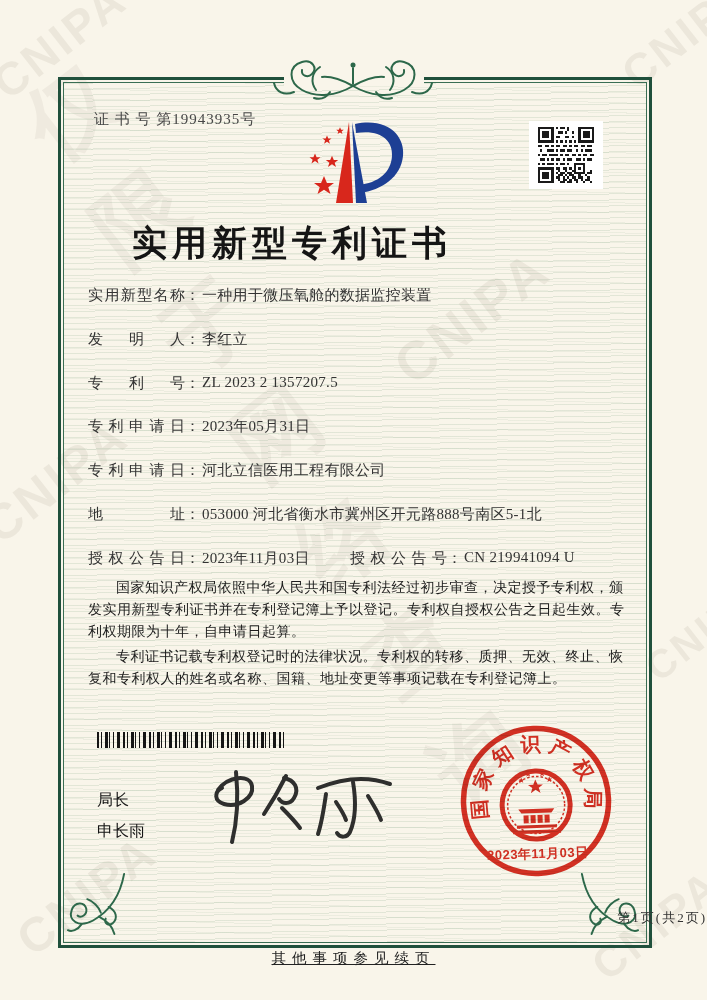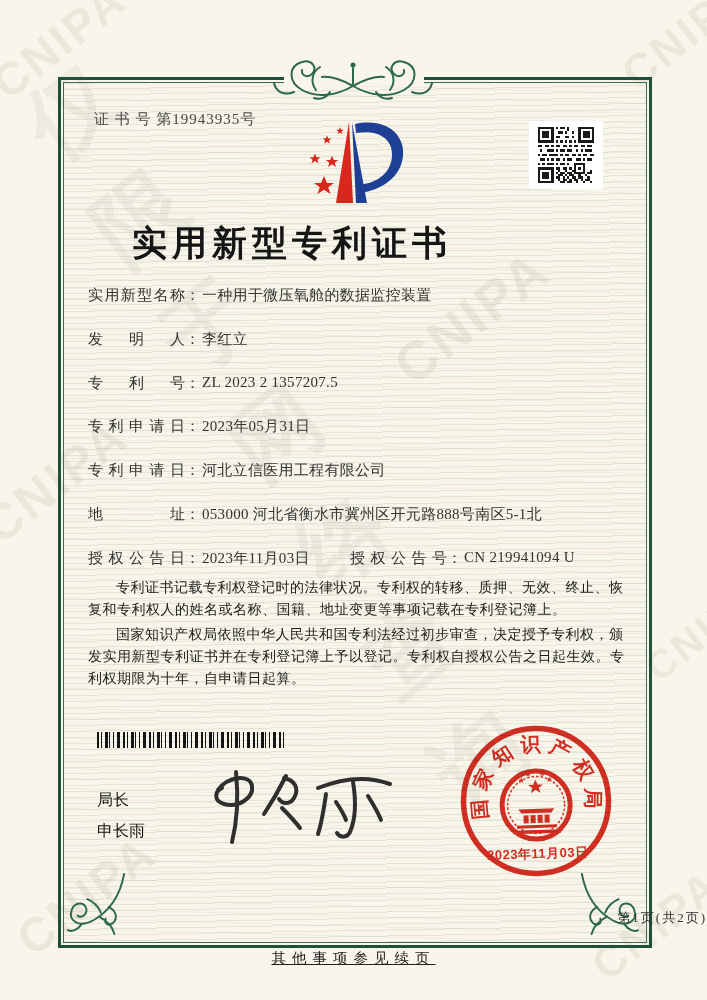--- a/index.html
+++ b/index.html
@@ -216,22 +216,22 @@
       </span>
       <span class="g2">
         <span class="flabel">授权公告号</span>
           <span class="fcolon">：</span>
           <span class="fvalue">CN 219941094 U</span>
       </span>
     </div>
   </div>
 
   <div class="paras">
+    <p>国家知识产权局依照中华人民共和国专利法经过初步审查，决定授予专利权，颁发实用新型专利证书并在专利登记簿上予以登记。专利权自授权公告之日起生效。专利权期限为十年，自申请日起算。</p>
     <p>专利证书记载专利权登记时的法律状况。专利权的转移、质押、无效、终止、恢复和专利权人的姓名或名称、国籍、地址变更等事项记载在专利登记簿上。</p>
-    <p>国家知识产权局依照中华人民共和国专利法经过初步审查，决定授予专利权，颁发实用新型专利证书并在专利登记簿上予以登记。专利权自授权公告之日起生效。专利权期限为十年，自申请日起算。</p>
   </div>
 
   <div class="barcode"></div>
 
   <div class="signer">
     <div>局长</div>
     <div>申长雨</div>
   </div>
 
   <svg class="signature" viewBox="0 0 212 94">

